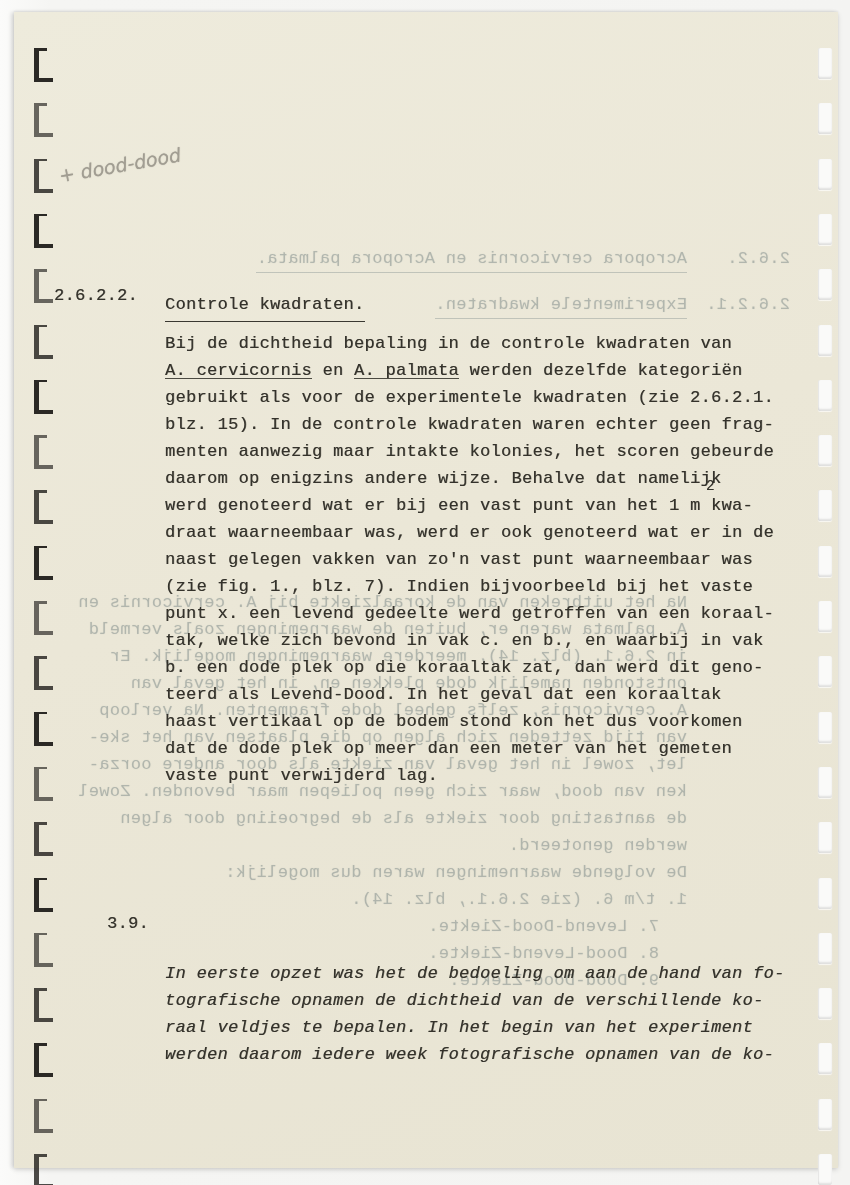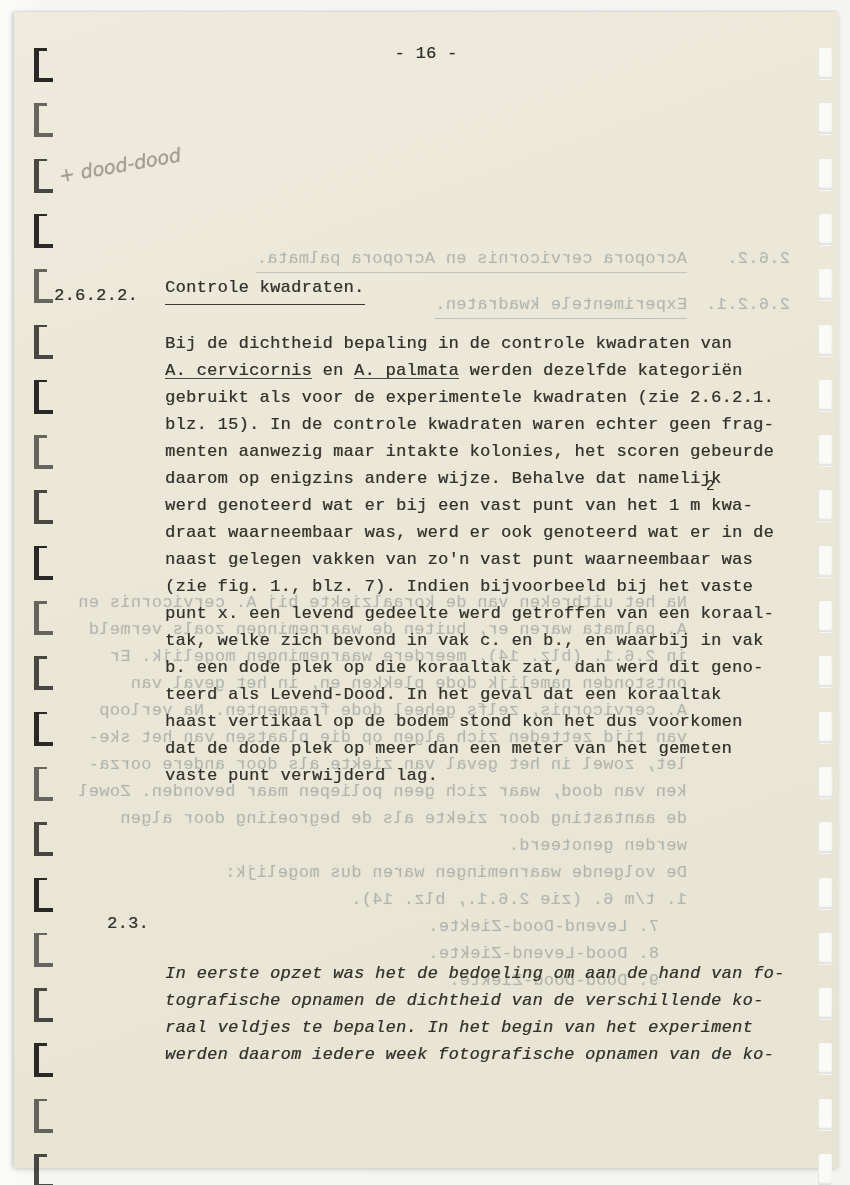--- a/index.html
+++ b/index.html
@@ -208,27 +208,26 @@
       <div class="punch-hole" style="top: 754.9px;"></div>
       <div class="punch-hole" style="top: 810.2px;"></div>
       <div class="punch-hole" style="top: 865.5px;"></div>
       <div class="punch-hole" style="top: 920.8px;"></div>
       <div class="punch-hole" style="top: 976.1px;"></div>
       <div class="punch-hole" style="top: 1031.4px;"></div>
       <div class="punch-hole" style="top: 1086.7px;"></div>
       <div class="punch-hole" style="top: 1142px;"></div>
     </div>
 
-  <div class="page-number">- 16 -</div>
 
   <div class="pencil-note">+ dood-dood</div>
 
 
   <span class="typed sec-number" style="left:40px;top:270px;">2.6.2.2.</span>
-  <span class="typed sec-title" style="left:151px;top:262px;">Controle kwadraten.</span>
+  <span class="typed sec-title" style="left:151px;top:279px;">Controle kwadraten.</span>
 
   <div class="typed" style="left:151px;top:318px;">Bij de dichtheid bepaling in de controle kwadraten van
 A. cervicornis en A. palmata werden dezelfde kategoriën
 gebruikt als voor de experimentele kwadraten (zie 2.6.2.1.
 blz. 15). In de controle kwadraten waren echter geen frag-
 menten aanwezig maar intakte kolonies, het scoren gebeurde
 daarom op enigzins andere wijze. Behalve dat namelijk
 werd genoteerd wat er bij een vast punt van het 1 m  kwa-
 draat waarneembaar was, werd er ook genoteerd wat er in de
 naast gelegen vakken van zo'n vast punt waarneembaar was
@@ -237,20 +236,20 @@
 tak, welke zich bevond in vak c. en b., en waarbij in vak
 b. een dode plek op die koraaltak zat, dan werd dit geno-
 teerd als Levend-Dood. In het geval dat een koraaltak
 haast vertikaal op de bodem stond kon het dus voorkomen
 dat de dode plek op meer dan een meter van het gemeten
 vaste punt verwijderd lag.</div>
   <span class="sup" style="left:692px;top:467px;">2</span>
   <div class="underline-mark" style="left:151px;top:366px;width:147px;"></div>
   <div class="underline-mark" style="left:340px;top:366px;width:105px;"></div>
 
-  <span class="typed sec-number" style="left:93px;top:898px;">2.3.</span>
+  <span class="typed sec-number" style="left:93px;top:898px;">3.9.</span>
 
   <div class="typed" style="left:151px;top:948px;font-style:italic;">In eerste opzet was het de bedoeling om aan de hand van fo-
 tografische opnamen de dichtheid van de verschillende ko-
 raal veldjes te bepalen. In het begin van het experiment
 werden daarom iedere week fotografische opnamen van de ko-</div>
 
 </div>
 
 </body></html>

